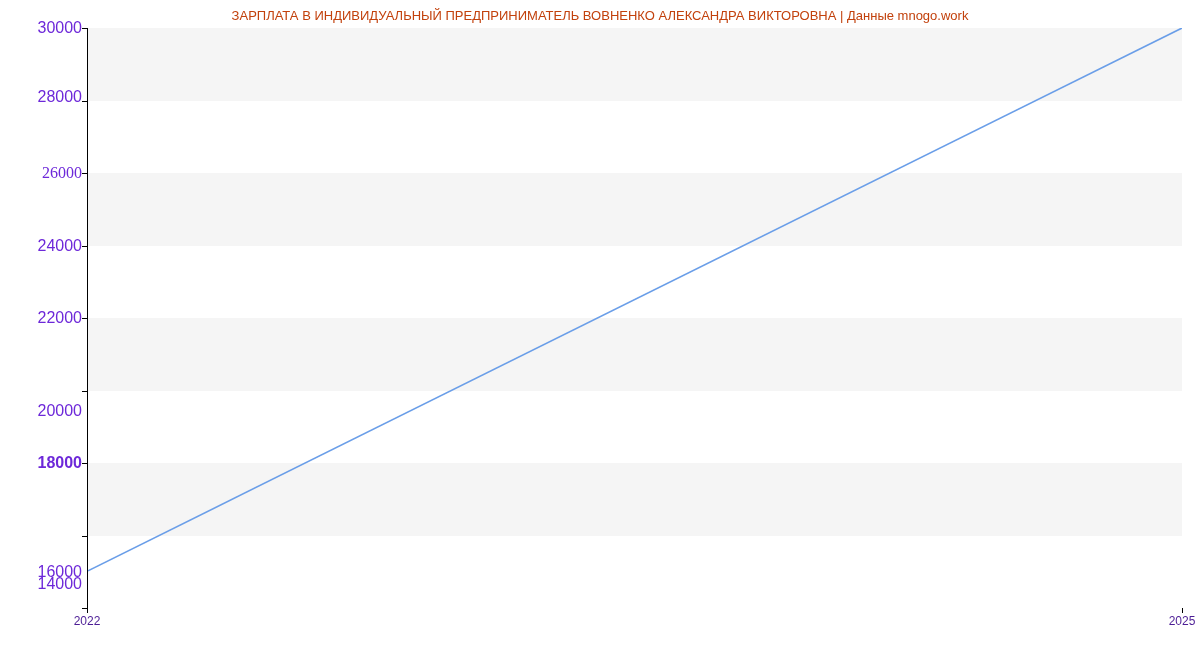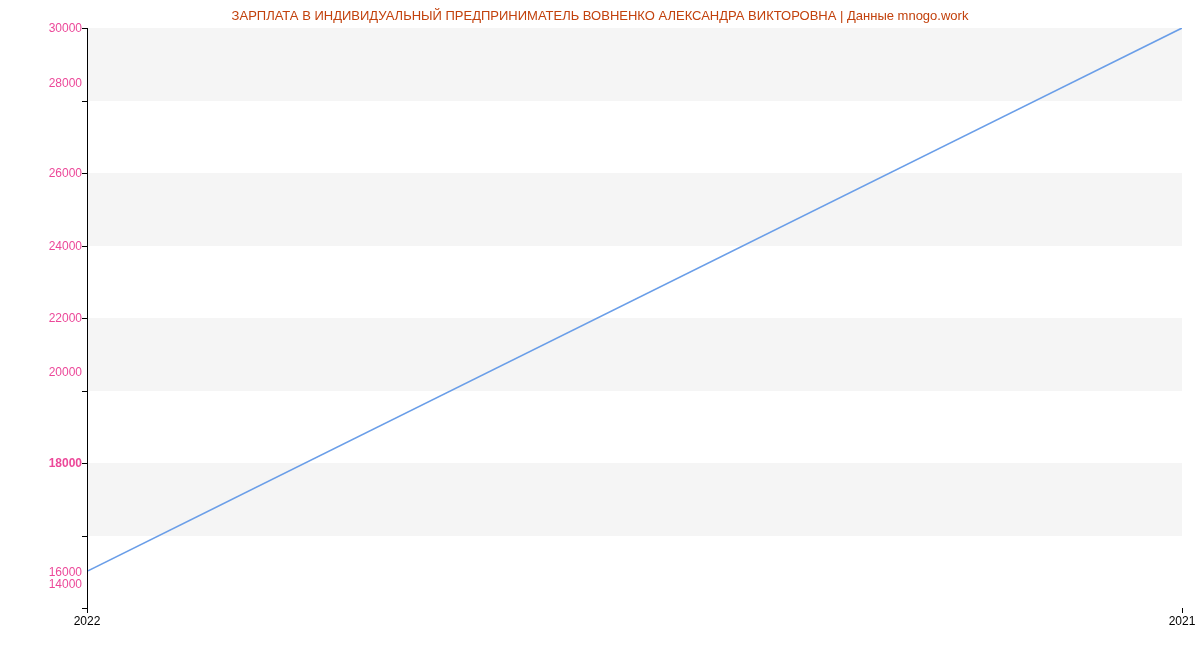--- a/index.html
+++ b/index.html
@@ -32,37 +32,37 @@
     }
     .white-stripe {
       position: absolute;
       left: 0;
       width: 100%;
       background: #ffffff;
     }
     .y-tick {
       position: absolute;
       right: 1118px;
-      font-size: 12px;
-      color: #ec4899;
+      font-size: 16px;
+      color: #6d28d9;
       transform: translateY(-50%);
       white-space: nowrap;
     }
     .y-tick-mark {
       position: absolute;
       left: 82px;
       width: 5px;
       height: 1px;
       background: #000;
     }
     .x-tick {
       position: absolute;
       top: 614px;
       font-size: 12px;
-      color: #000000;
+      color: #4c1d95;
       transform: translateX(-50%);
     }
     .x-tick-mark {
       position: absolute;
       top: 608px;
       width: 1px;
       height: 5px;
       background: #000;
     }
     svg.line-svg {
@@ -89,28 +89,28 @@
     <polyline id="series-line" fill="none" stroke-width="1.6" points="0,543.75 1095,0" stroke="#6a9ee8"></polyline>
   </svg>
 </div>
 
 <div class="y-tick" style="top: 584px;">14000</div>
 <div class="y-tick-mark" style="top: 608px;"></div>
 <div class="y-tick" style="top: 535.5px; margin-top: 36px;">16000</div>
 <div class="y-tick-mark" style="top: 535.5px;"></div>
 <div class="y-tick" style="top: 463px; font-weight: bold;">18000</div>
 <div class="y-tick-mark" style="top: 463px;"></div>
-<div class="y-tick" style="top: 372px; margin-left: 36px;">20000</div>
+<div class="y-tick" style="top: 411px; margin-left: 36px;">20000</div>
 <div class="y-tick-mark" style="top: 390.5px;"></div>
 <div class="y-tick" style="top: 318px;">22000</div>
 <div class="y-tick-mark" style="top: 318px;"></div>
 <div class="y-tick" style="top: 245.5px;">24000</div>
 <div class="y-tick-mark" style="top: 245.5px;"></div>
-<div class="y-tick" style="top: 173px;">26000</div>
+<div class="y-tick" style="top: 173px; font-family: Liberation Serif, serif;">26000</div>
 <div class="y-tick-mark" style="top: 173px;"></div>
-<div class="y-tick" style="top: 83px; margin-left: 19px;">28000</div>
+<div class="y-tick" style="top: 97px; margin-left: 19px;">28000</div>
 <div class="y-tick-mark" style="top: 100.5px;"></div>
 <div class="y-tick" style="top: 28px;">30000</div>
 <div class="y-tick-mark" style="top: 28px;"></div>
 <div class="x-tick" style="left: 87px;">2022</div>
 <div class="x-tick-mark" style="left: 87px;"></div>
-<div class="x-tick" style="left: 1182px;">2021</div>
+<div class="x-tick" style="left: 1182px;">2025</div>
 <div class="x-tick-mark" style="left: 1182px;"></div>
 
 </body></html>

